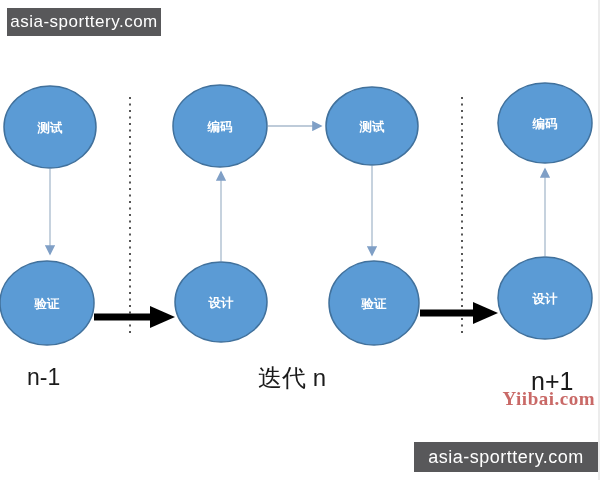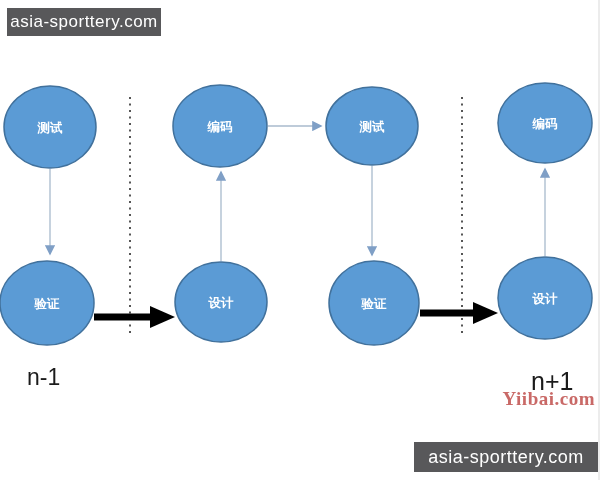--- a/index.html
+++ b/index.html
@@ -116,20 +116,21 @@
       <ellipse cx="545" cy="123" rx="47" ry="40" fill="#5b9bd5" stroke="#41719c" stroke-width="1.5"></ellipse>
       <text class="node-label" x="545" y="125">编码</text>
     </g>
     <g>
       <ellipse cx="545" cy="298" rx="47" ry="41" fill="#5b9bd5" stroke="#41719c" stroke-width="1.5"></ellipse>
       <text class="node-label" x="545" y="300">设计</text>
     </g>
   </svg>
 
   <div class="sec-label left">n-1</div>
+  <div class="sec-label mid">迭代  n</div>
   <div class="sec-label right">n+1</div>
 
   <div class="watermark">Yiibai.com</div>
 
   <div class="site-box top">asia-sporttery.com</div>
   <div class="site-box bottom">asia-sporttery.com</div>
 
 </div>
 
 </body></html>

